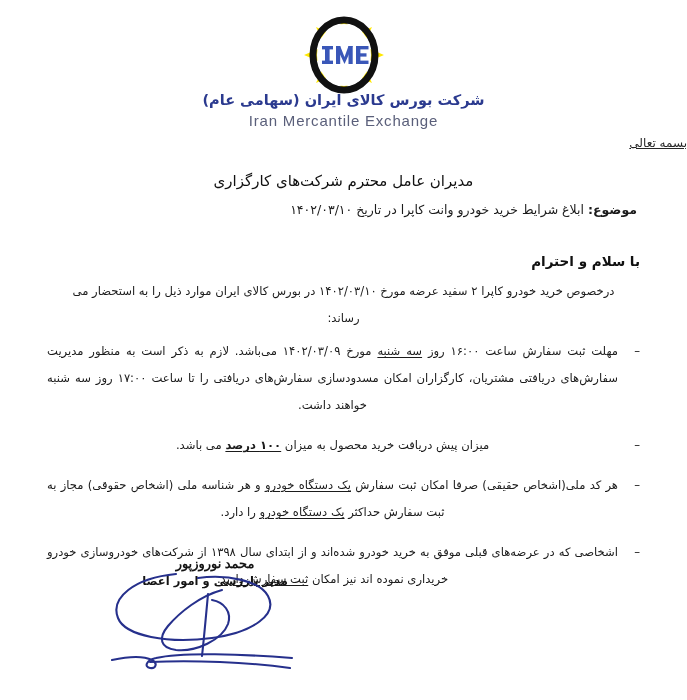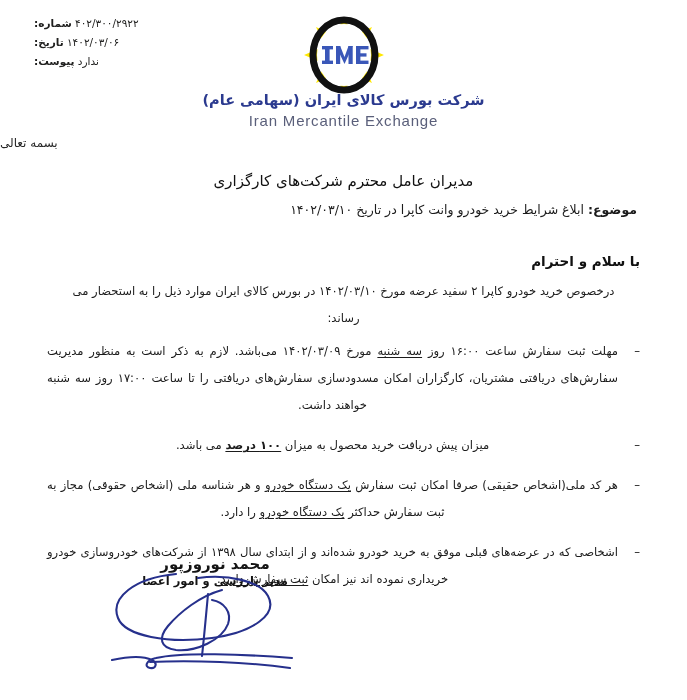--- a/index.html
+++ b/index.html
@@ -83,23 +83,24 @@
     color: #5a5f7a;
     direction: ltr;
     font-family: "Liberation Sans", sans-serif;
   }
 
   .basmala {
     position: absolute;
     top: 136px;
     left: 0;
     width: 687px;
-    text-align: left;
+    text-align: right;
     font-size: 12px;
     color: #262626;
+    text-decoration: underline;
   }
 
   
   .addressee {
     position: absolute;
     top: 172px;
     right: 50px;
     left: 50px;
     text-align: center;
     font-size: 15px;
@@ -173,24 +174,25 @@
 
   
   .sign-block {
     position: absolute;
     top: 556px;
     left: 70px;
     width: 290px;
     text-align: center;
   }
   .sign-name {
-    font-size: 15px;
+    font-size: 13px;
     font-weight: 700;
     color: #141414;
     line-height: 16px;
+    font-family: Liberation Serif, serif;
   }
   .sign-title {
     font-size: 11.5px;
     font-weight: 700;
     color: #141414;
     line-height: 16px;
     margin-top: 1px;
   }
   .sign-ink {
     position: absolute;
@@ -200,34 +202,20 @@
     height: 110px;
     pointer-events: none;
   }
   .sign-ink svg { display: block; }
 </style>
 </head>
 <body>
 
 <div class="page">
 
-  <div class="meta-block">
-    <div class="meta-row">
-      <span class="meta-value">۴۰۲/۳۰۰/۲۹۲۲</span>
-      <span class="meta-label">شماره:</span>
-    </div>
-    <div class="meta-row">
-      <span class="meta-value">۱۴۰۲/۰۳/۰۶</span>
-      <span class="meta-label">تاریخ:</span>
-    </div>
-    <div class="meta-row">
-      <span class="meta-value">ندارد</span>
-      <span class="meta-label">پیوست:</span>
-    </div>
-  </div>
 
   <div class="logo-wrap">
     <span class="logo-mark">
       <svg width="84" height="78" viewBox="0 0 84 78" aria-hidden="true">
 
         <path d="M42 1 L51 20 L70 11 L61 30 L82 39 L61 48 L70 67 L51 58 L42 77 L33 58 L14 67 L23 48 L2 39 L23 30 L14 11 L33 20 Z" fill="#ffe800"></path>
 
         <ellipse cx="42" cy="39" rx="31" ry="35" fill="none" stroke="#111111" stroke-width="7"></ellipse>
 
         <ellipse cx="42" cy="39" rx="27" ry="31" fill="#ffffff"></ellipse>

